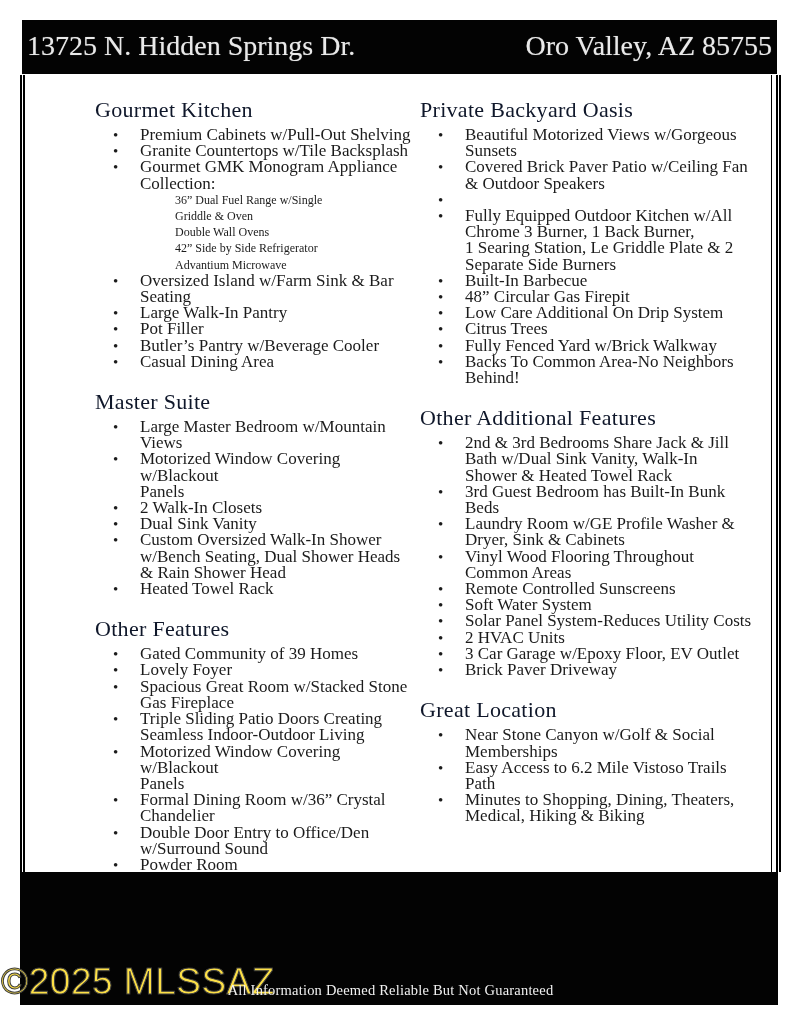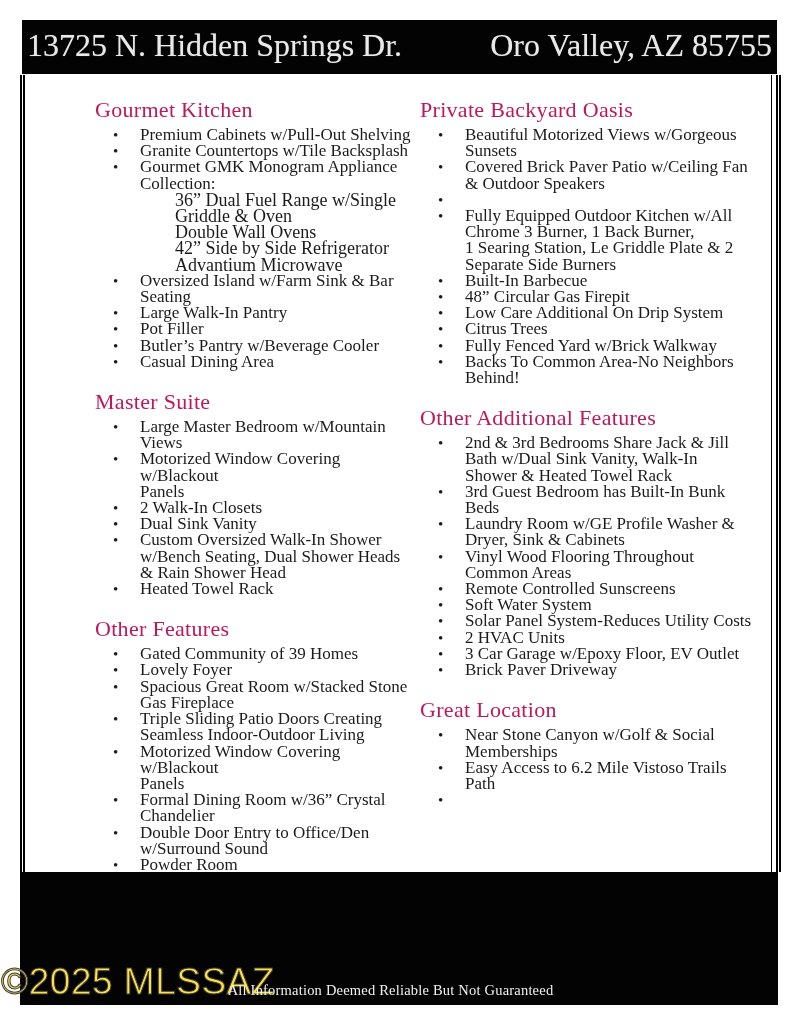--- a/index.html
+++ b/index.html
@@ -6,52 +6,52 @@
   .page {
     position:relative; width:800px; height:1035px; background:#ffffff;
     font-family:"Liberation Serif", serif; overflow:hidden;
   }
   
   .header-band {
     position:absolute; left:22px; top:20px; width:755px; height:54px;
     background:#030303; box-sizing:border-box;
     display:flex; align-items:center; justify-content:space-between;
     padding:0 5px 3px 5px;
-    color:#e9e9e9; font-size:32px; white-space:nowrap;
+    color:#e9e9e9; font-size:28px; white-space:nowrap;
     text-shadow:0 0 1px #777;
   }
   
   .content-frame {
     position:absolute; left:20px; top:75px; width:761px; height:797px;
     box-sizing:border-box;
     border-left:5px double #000;
     border-right:5px double #000;
   }
   .frame-extra-line {
     position:absolute; top:0; bottom:0; right:4px; width:1px; background:#000;
   }
   
   .col { position:absolute; top:97px; color:#1b1b1b; }
   .col-left  { left:95px;  width:318px; }
   .col-right { left:420px; width:338px; }
   .feature-section { margin-bottom:19px; }
   .section-title {
-    font-size:22px; line-height:26px; font-weight:400; color:#be185d;
+    font-size:22px; line-height:26px; font-weight:400; color:#0f172a;
     margin:0 0 4px 0; letter-spacing:0.3px;
   }
   .item { display:flex; }
   .bullet {
     flex:0 0 45px; box-sizing:border-box; padding-left:18px;
     font-size:15px; line-height:16.2px;
   }
   .item-text {
     flex:1; white-space:pre-line; font-size:17px; line-height:16.2px;
   }
   .sub-item-text {
-    margin-left:80px; white-space:pre-line; font-size:18px; line-height:16.2px;
+    margin-left:80px; white-space:pre-line; font-size:12px; line-height:16.2px;
   }
   
   .footer-band {
     position:absolute; left:20px; top:872px; width:758px; height:133px;
     background:#030303;
   }
   .copyright {
     position:absolute; left:-19px; bottom:2px;
     font-family:"Liberation Sans", sans-serif; font-size:37px; color:#fde047;
     -webkit-text-stroke:1px #3c3c3c; white-space:nowrap; letter-spacing:0.5px;
@@ -295,20 +295,22 @@
           <span class="item-text">Near Stone Canyon w/Golf &amp; Social
 Memberships</span>
         </div>
         <div class="item">
           <span class="bullet">•</span>
           <span class="item-text">Easy Access to 6.2 Mile Vistoso Trails
 Path</span>
         </div>
         <div class="item">
           <span class="bullet">•</span>
+          <span class="item-text">Minutes to Shopping, Dining, Theaters,
+Medical, Hiking &amp; Biking</span>
         </div>
       </section>
     </div>
 
   <div class="footer-band">
     <div class="copyright">©2025 MLSSAZ</div>
     <div class="disclaimer">All Information Deemed Reliable But Not Guaranteed</div>
   </div>
 
 </div>

